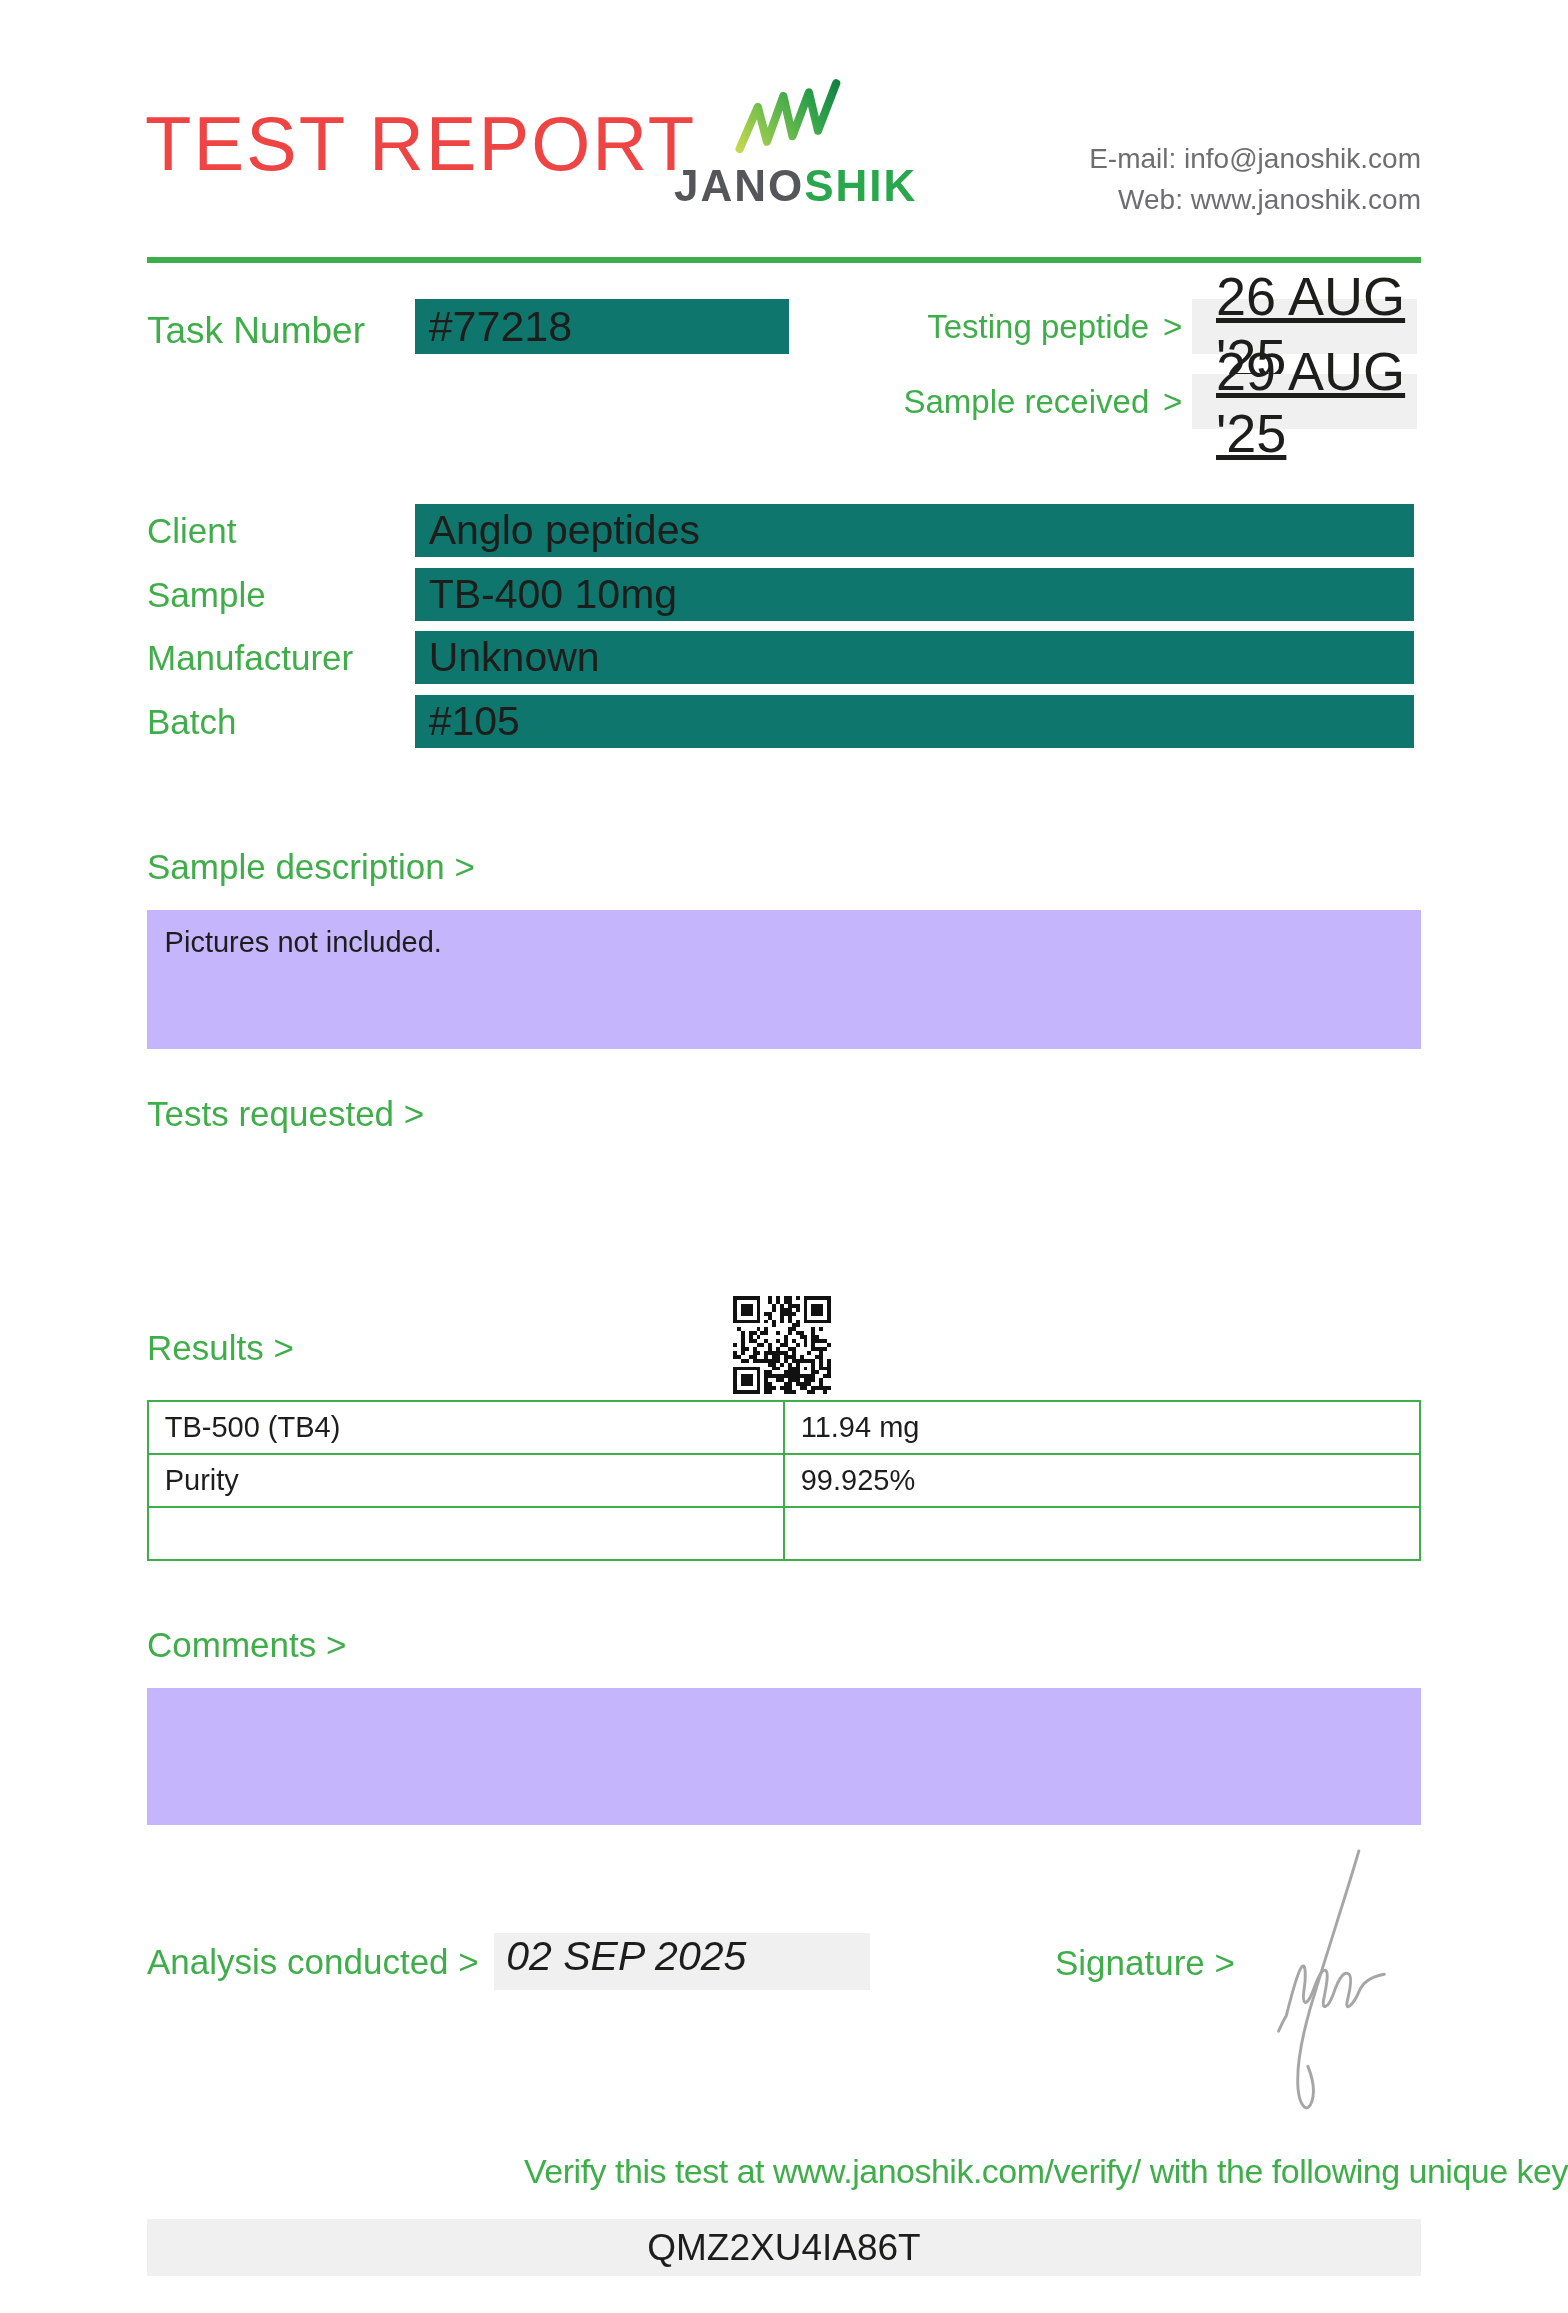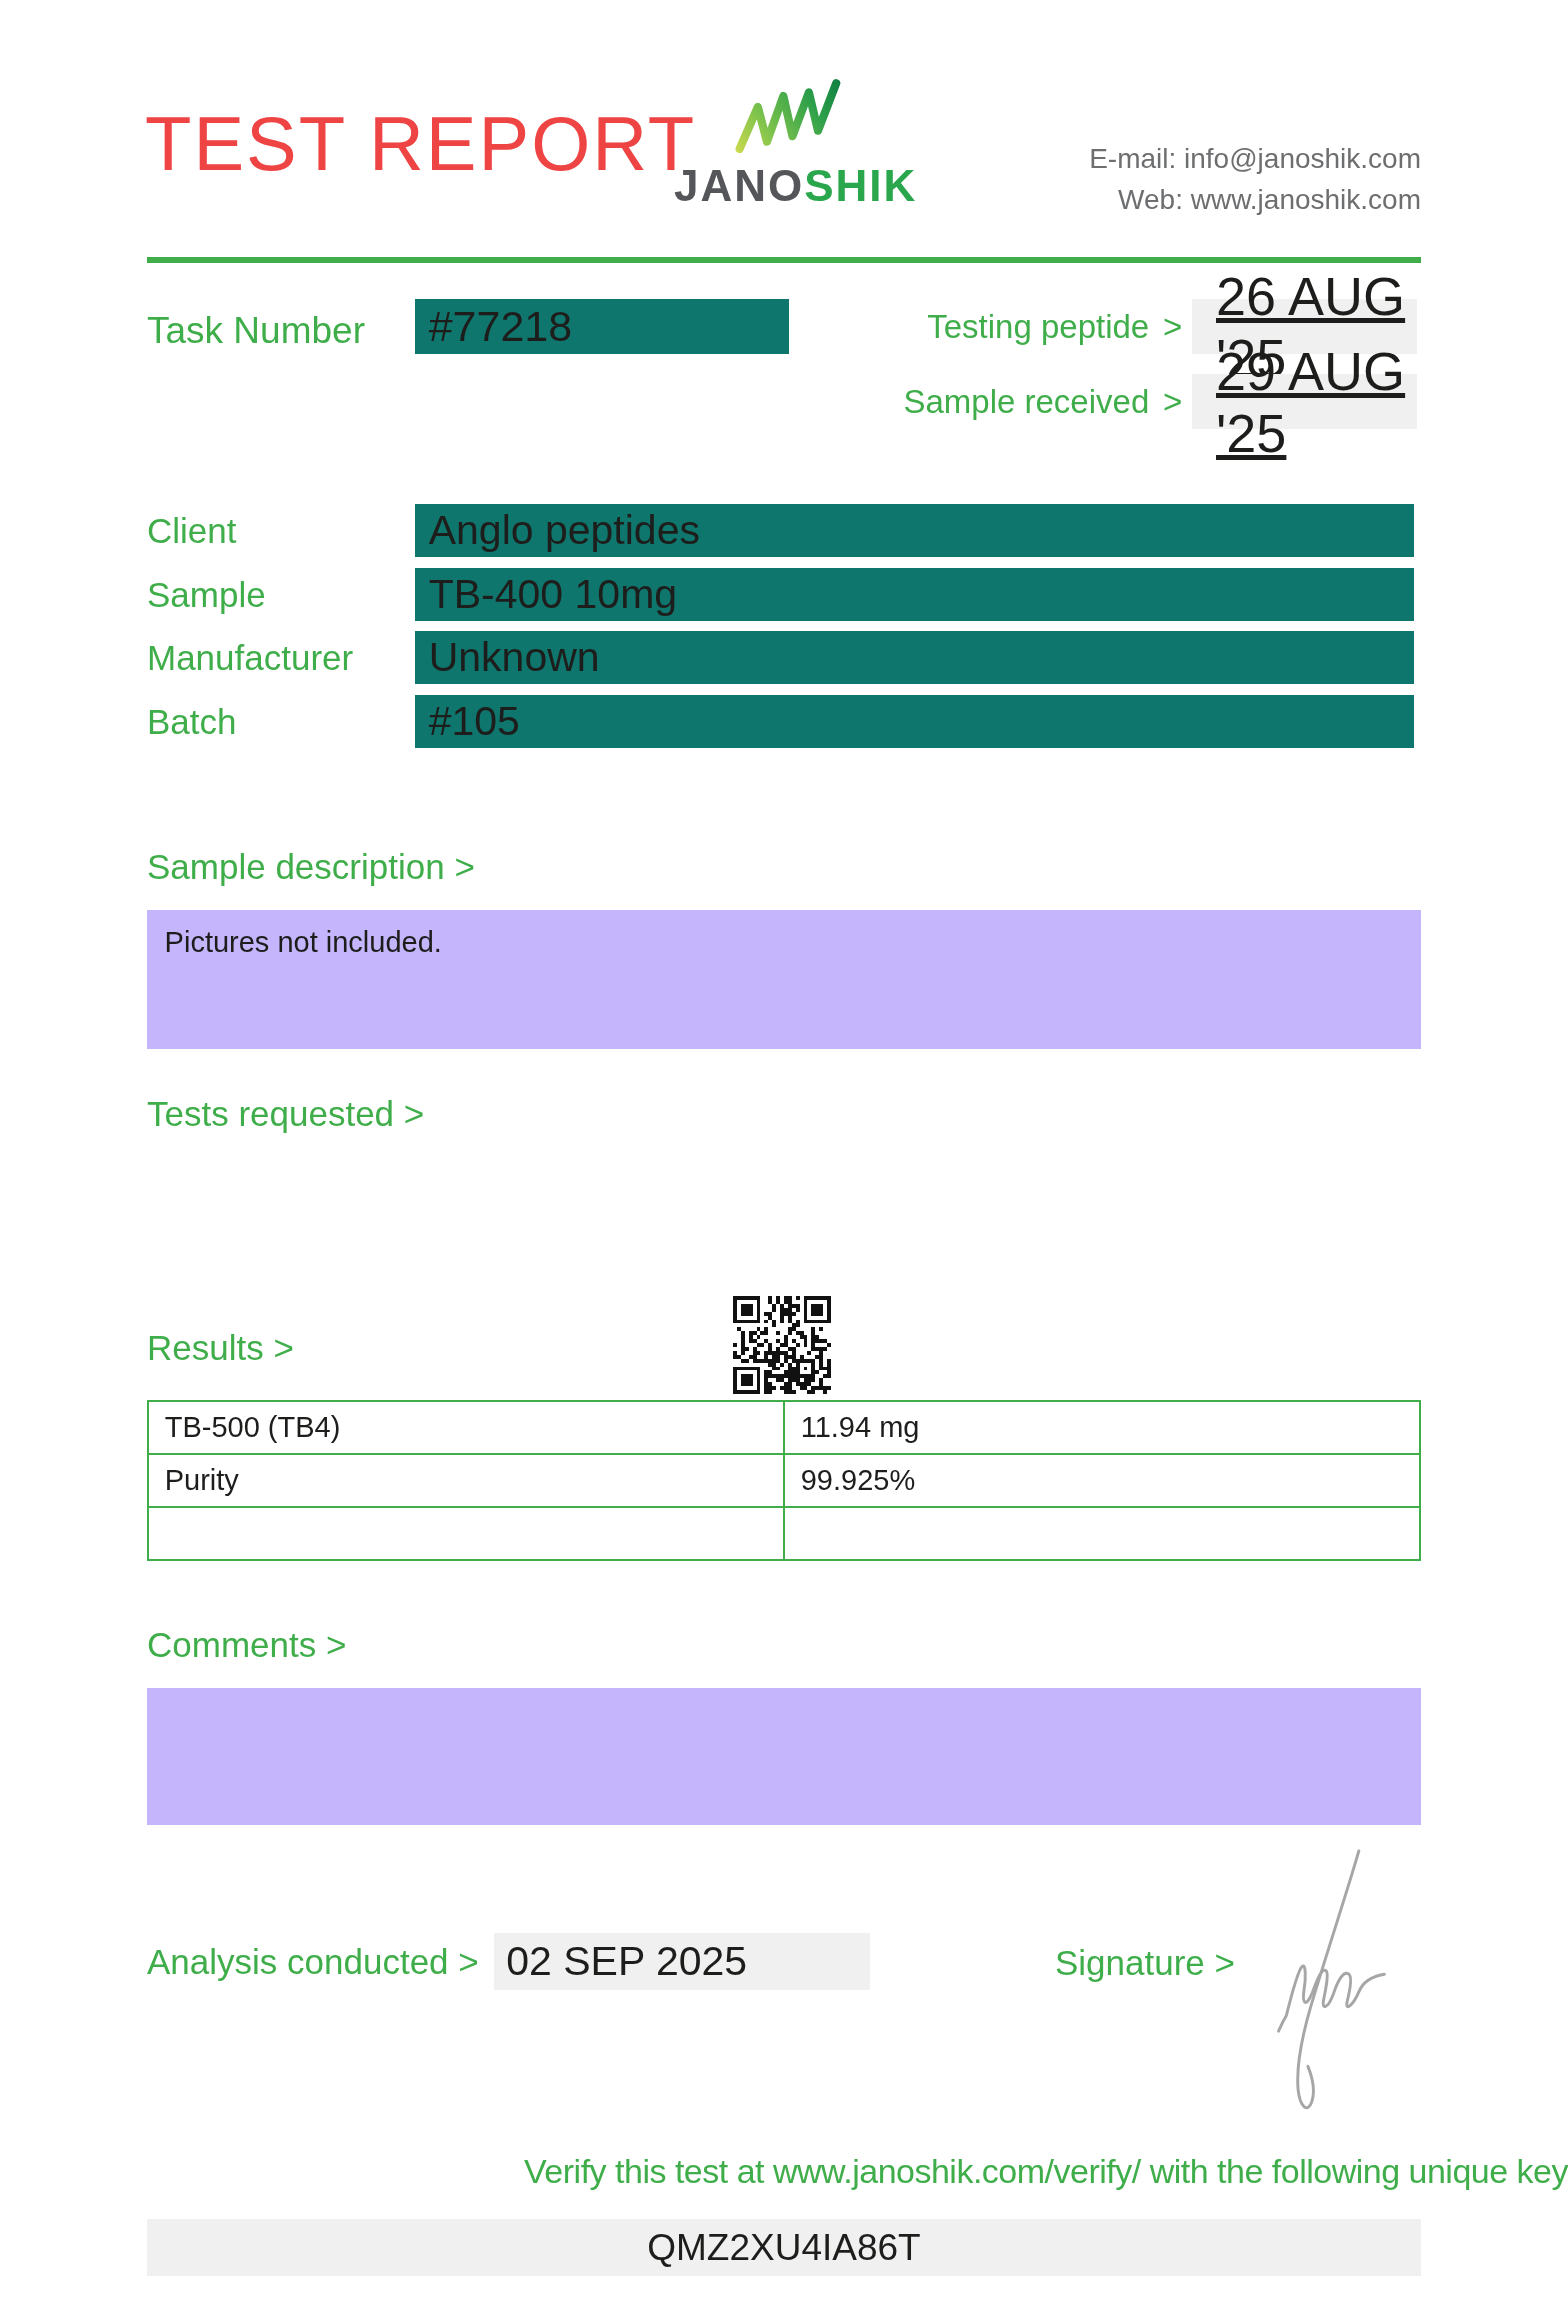--- a/index.html
+++ b/index.html
@@ -46,21 +46,21 @@
   .b-tests{top:1160px;height:132px;}
   .b-comments{top:1688px;height:137px;}
   
   .qr{left:733px;top:1296px;width:98px;height:98px;}
   
   .results-table{left:147px;top:1400px;width:1274px;border:2.9px solid #3fae4a;border-collapse:collapse;table-layout:fixed;}
   .results-table td{border:2.9px solid #3fae4a;height:51px;font-size:29px;color:#1d1d1b;padding:0 0 0 15.7px;vertical-align:middle;font-family:"Liberation Sans", sans-serif;}
   
   .analysis-row{left:147px;top:1933px;height:57px;display:flex;align-items:center;}
   .analysis-row .alabel{font-size:35px;color:#3fae4a;margin-right:15.7px;}
-  .analysis-row .abox{width:376px;height:57px;background:#f0f0f0;display:flex;align-items:center;}
+  .analysis-row .abox{width:376px;height:57px;background:#f0f0f0;display:flex;font-style:italic;}
   .analysis-row .abox .val{font-size:41px;padding-left:11.8px;}
   .signature-label{top:1943px;left:1039px;width:196px;text-align:right;font-size:35px;color:#3fae4a;}
   .signature-svg{left:1257px;top:1845px;}
   .verify-text{left:0;top:2152px;width:1568px;text-align:right;font-size:34px;letter-spacing:-0.5px;color:#3fae4a;}
   .key-box{left:147px;top:2219px;width:1274px;height:57px;background:#f0f0f0;display:flex;align-items:center;justify-content:center;}
   .key-box .val{font-size:37px;color:#1d1d1b;}
 </style>
 </head>
 <body>
 

